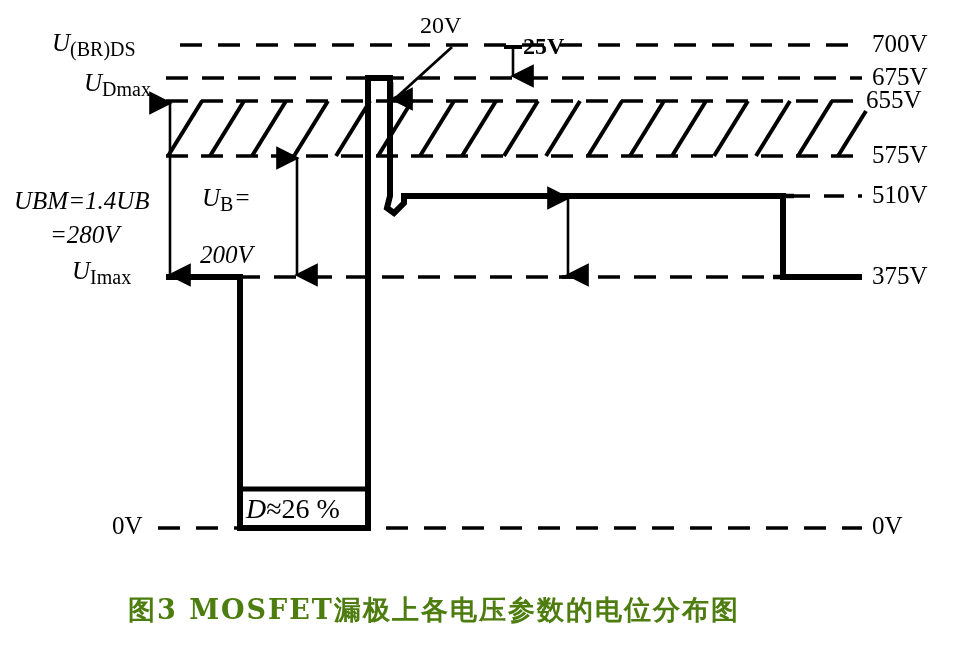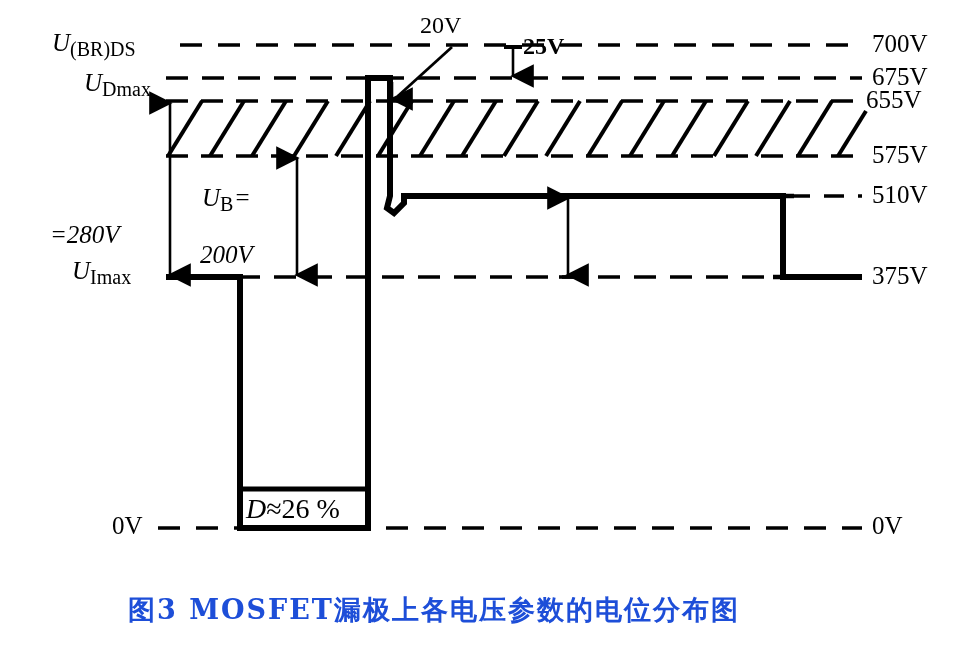--- a/index.html
+++ b/index.html
@@ -49,21 +49,21 @@
   }
   .nosub-up {
     font-style: normal;
   }
   .cap {
     position: absolute;
     font-family: "DejaVu Serif", serif;
     font-weight: bold;
     font-size: 27px;
     letter-spacing: 2px;
-    color: #1d4ed8;
+    color: #4d7c0f;
     white-space: nowrap;
   }
   .annot {
     font-size: 24px;
     font-style: normal;
   }
   .dlabel {
     font-size: 28px;
   }
   .dlabel .it { font-style: italic; }
@@ -168,20 +168,23 @@
   </div>
 
   <div class="lbl u-label" style="left:84px; top:62px;margin-top:8px;">
     <i>U</i><span class="sub nosub-up">Dmax</span>
   </div>
 
   <div class="lbl u-label" style="left:72px; top:258px;font-family:Liberation Serif, serif;">
     <i>U</i><span class="sub nosub-up">Imax</span>
   </div>
 
+  <div class="lbl u-label" style="left:14px; top:188px;">
+    <span>UBM=1.4UB</span>
+  </div>
   <div class="lbl u-label" style="left:50px; top:222px;">
     <span>=280V</span>
   </div>
 
   <div class="lbl u-label" style="left:202px; top:185px;">
     <i>U</i><span class="sub nosub-up">B</span><span class="nosub-up"> =</span>
   </div>
   <div class="lbl u-label" style="left:200px; top:222px;margin-top:20px;">
     <span>200V</span>
   </div>

